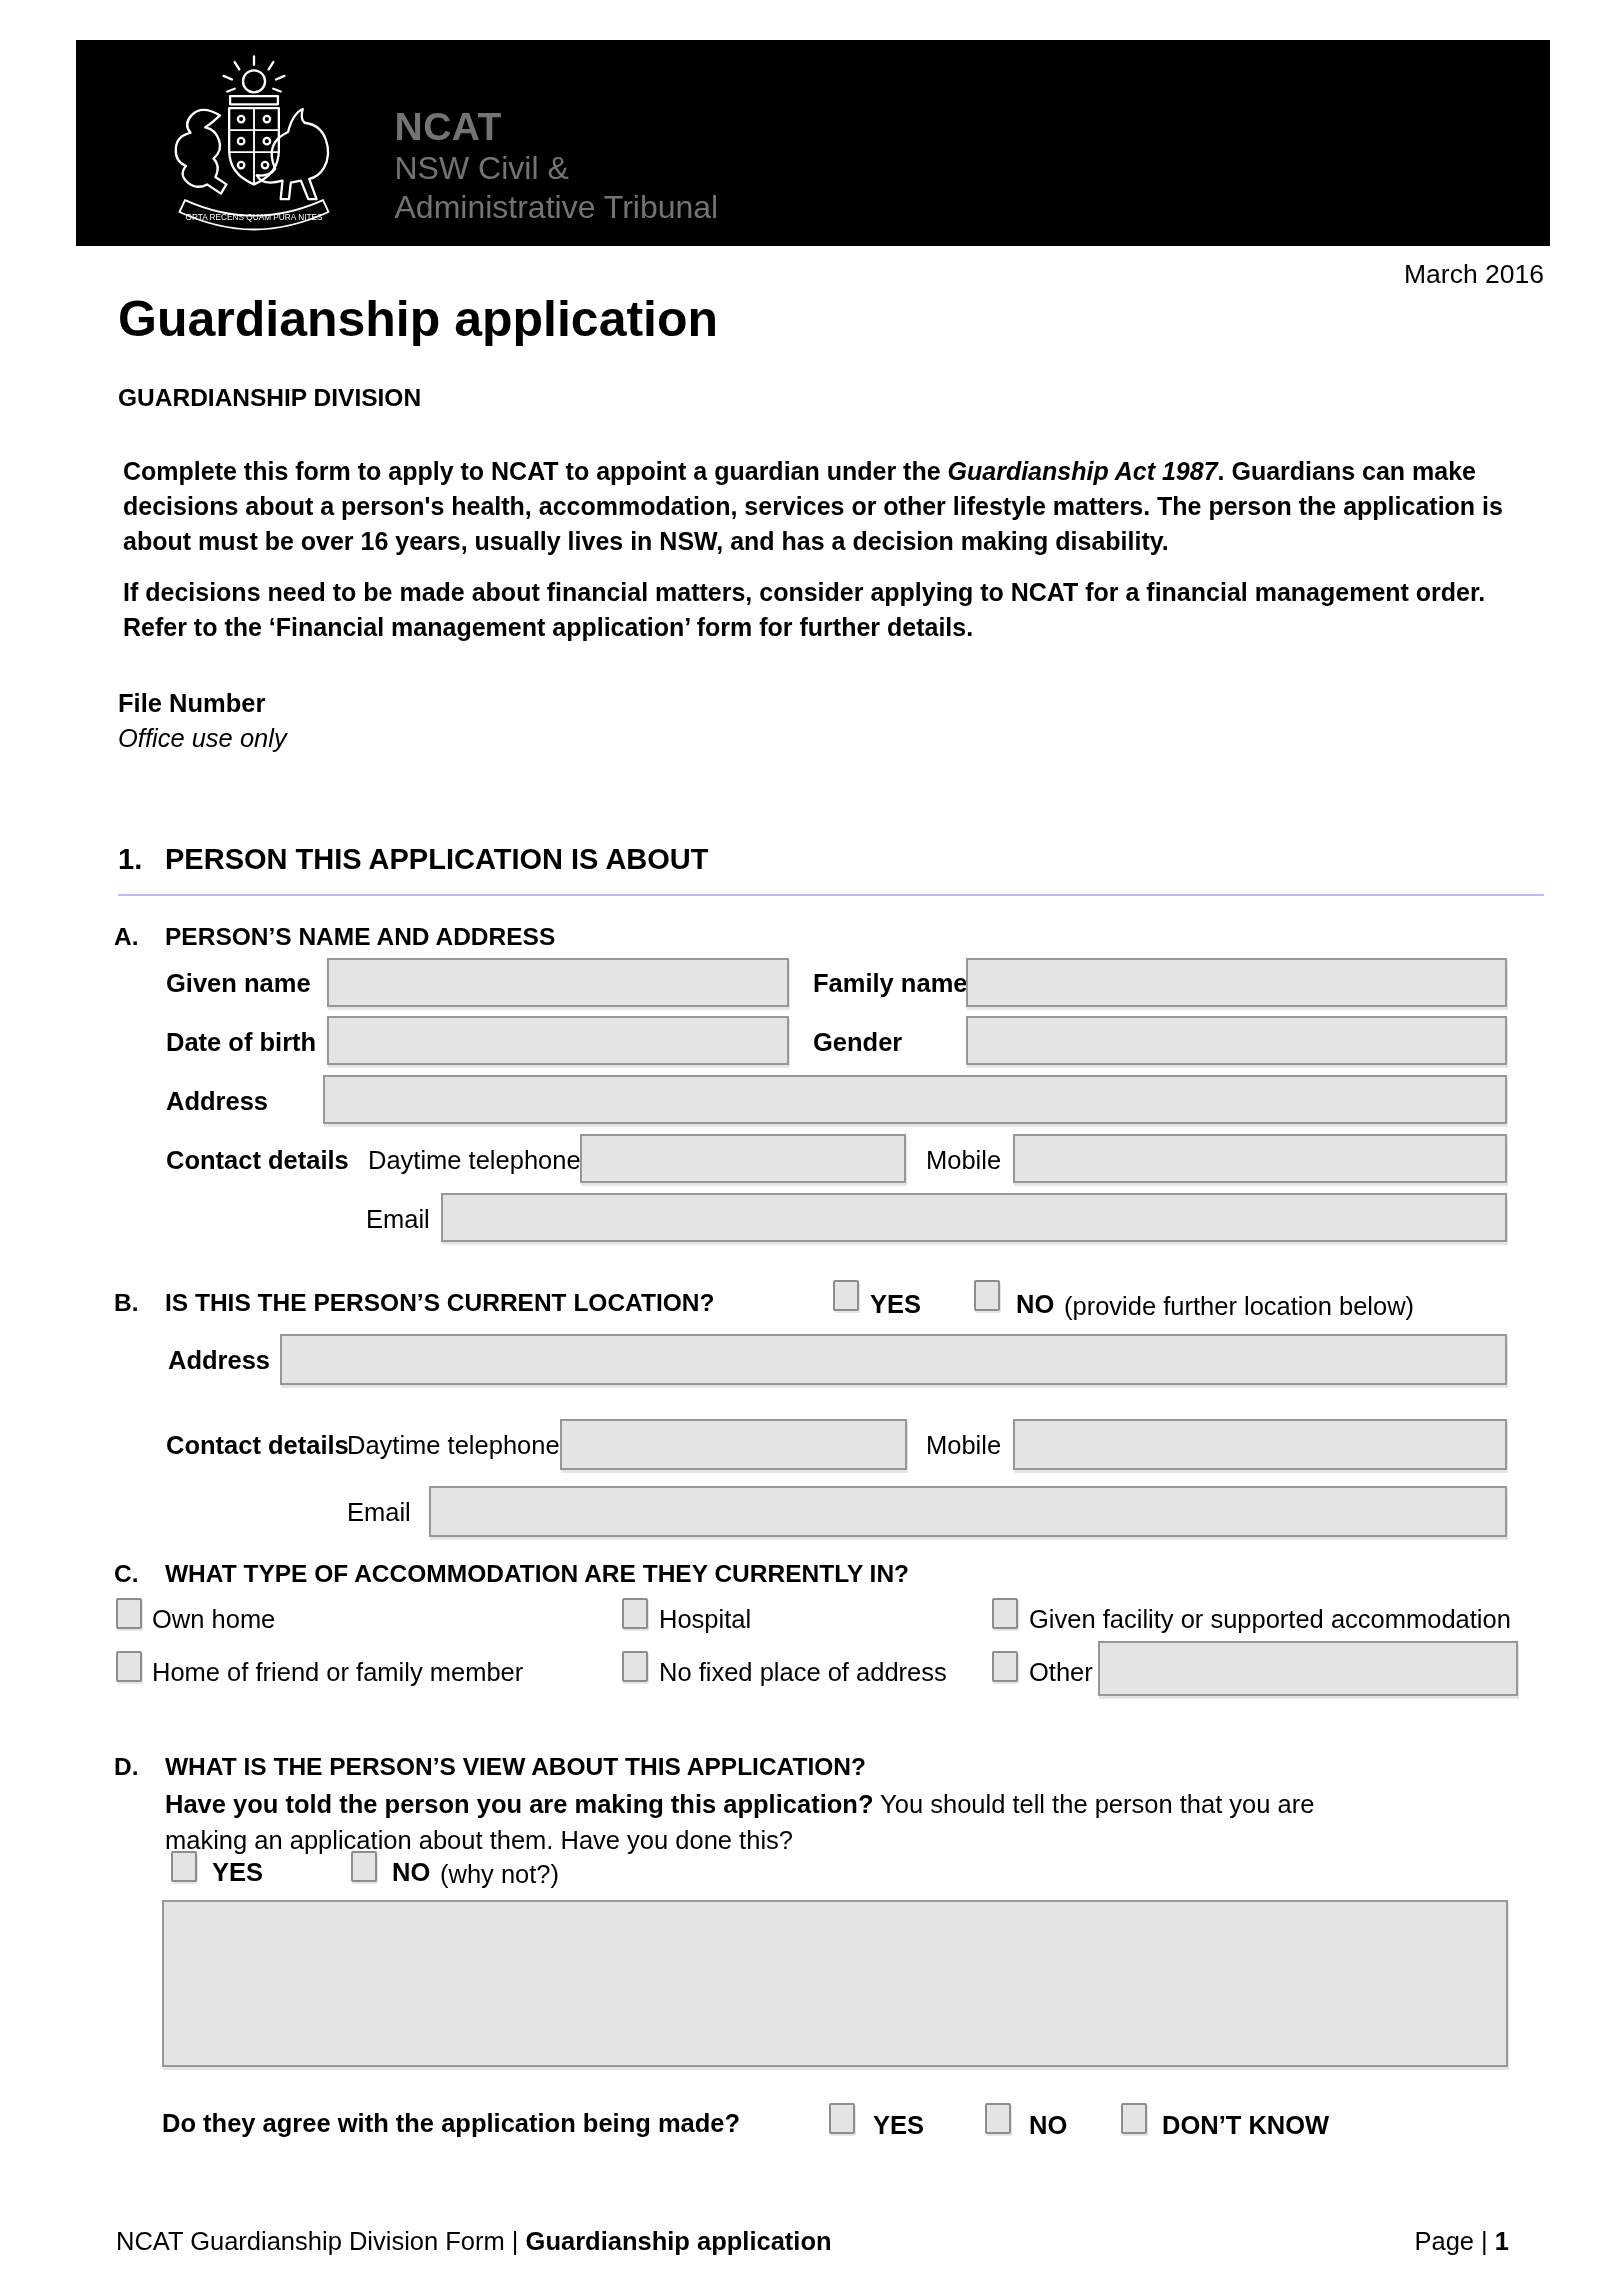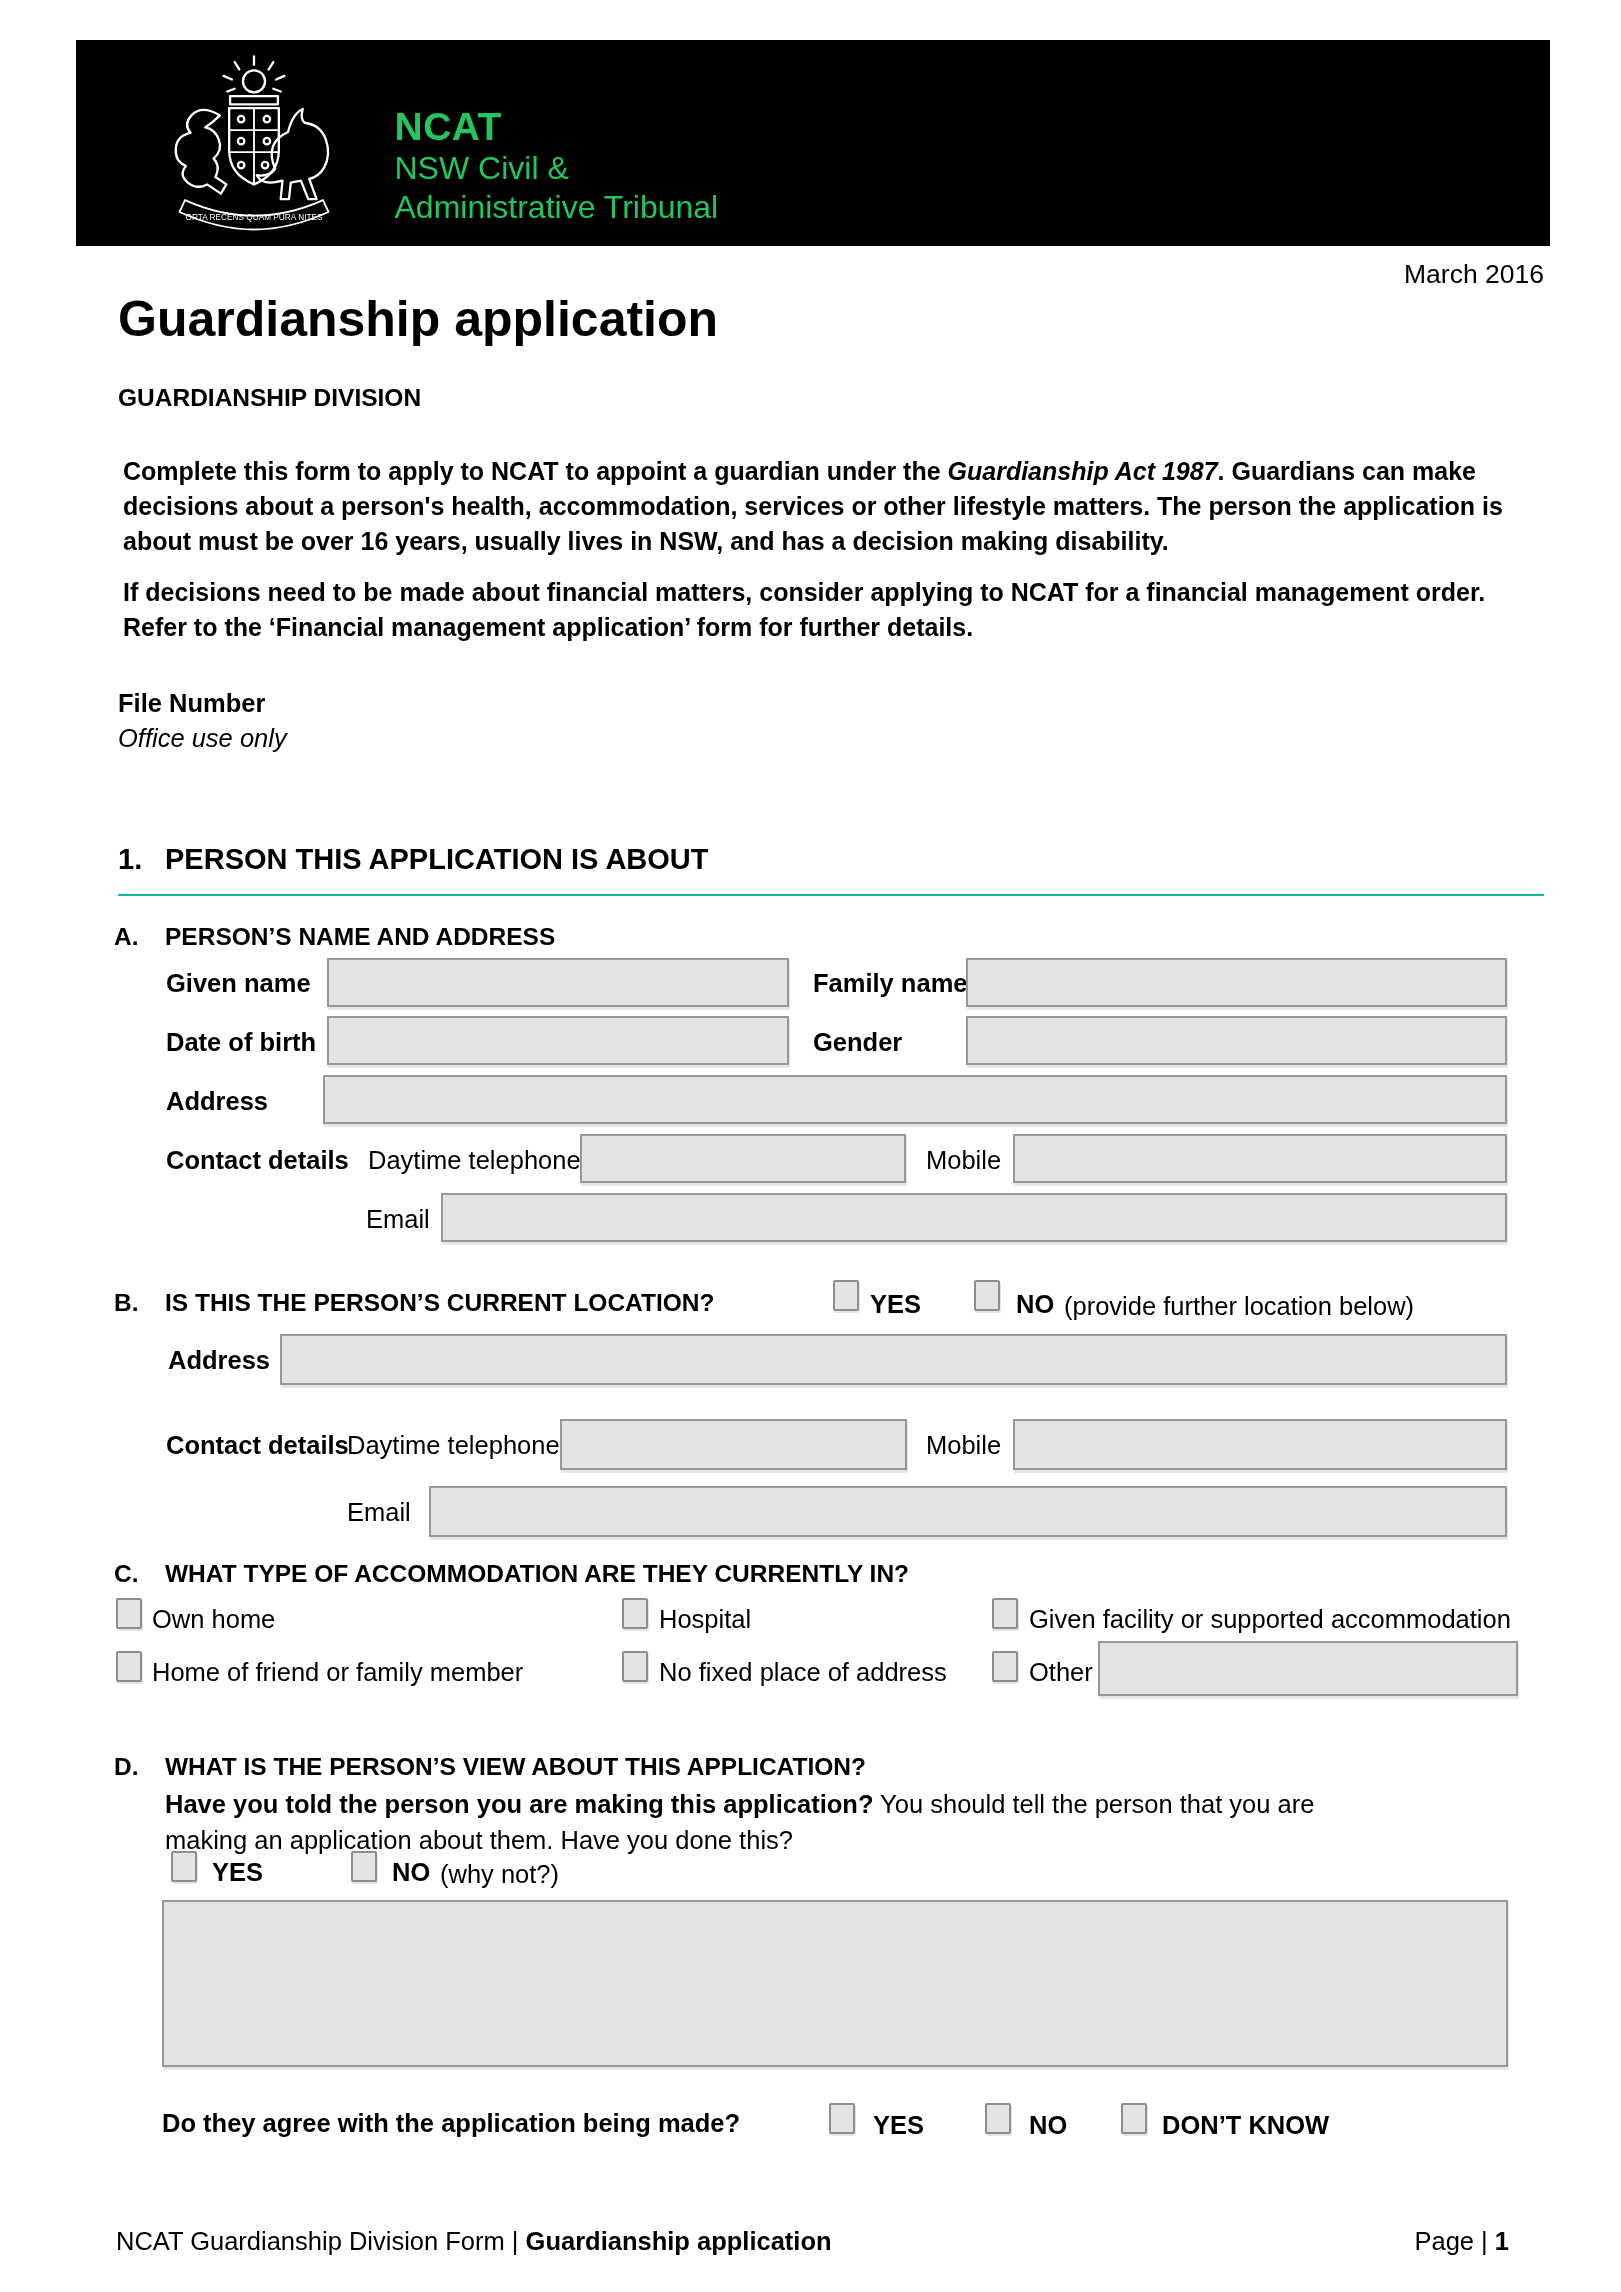--- a/index.html
+++ b/index.html
@@ -10,35 +10,35 @@
   }
   .b { font-weight:bold; }
   .i { font-style:italic; }
 
   
   .topbar {
     position:absolute; left:76px; top:40px; width:1474px; height:206px;
     background:#000; display:flex; align-items:center;
   }
   .crest { margin-left:63px; flex:none; }
-  .logo-text { margin-left:25.5px; color:#22c55e;margin-top:44px; }
+  .logo-text { margin-left:25.5px; color:#737373;margin-top:44px; }
   .brand { font-size:39px; font-weight:bold; line-height:45px; letter-spacing:0.5px; }
   .orgline { font-size:32px; font-weight:400; line-height:39px; }
 
   .dateline { position:absolute; top:259px; right:77px; font-size:26.5px; }
 
   h1.title { position:absolute; left:118px; top:290px; margin:0; font-size:50px; font-weight:bold; }
   .division { position:absolute; left:118px; top:384px; font-size:24.5px; font-weight:bold; }
 
   .intro { position:absolute; left:118px; width:1413px; margin:5px; font-weight:bold; font-size:25px; line-height:35px; }
 
   .sec1head {
     position:absolute; left:118px; top:843px; width:1426px;
     font-size:29px; font-weight:bold;
-    border-bottom:2px solid #14b8a6; padding-bottom:17.6px;
+    border-bottom:2px solid #c4b5fd; padding-bottom:17.6px;
   }
   .secnum { display:inline-block; width:47px; }
 
   .subhead { position:absolute; font-size:24.5px; font-weight:bold; }
   .subletter { display:inline-block; width:51px; }
 
   .lb { position:absolute; font-size:25.5px; white-space:nowrap; }
 
   .fld {
     position:absolute; background:#e4e4e4; border:2px solid #979797;

